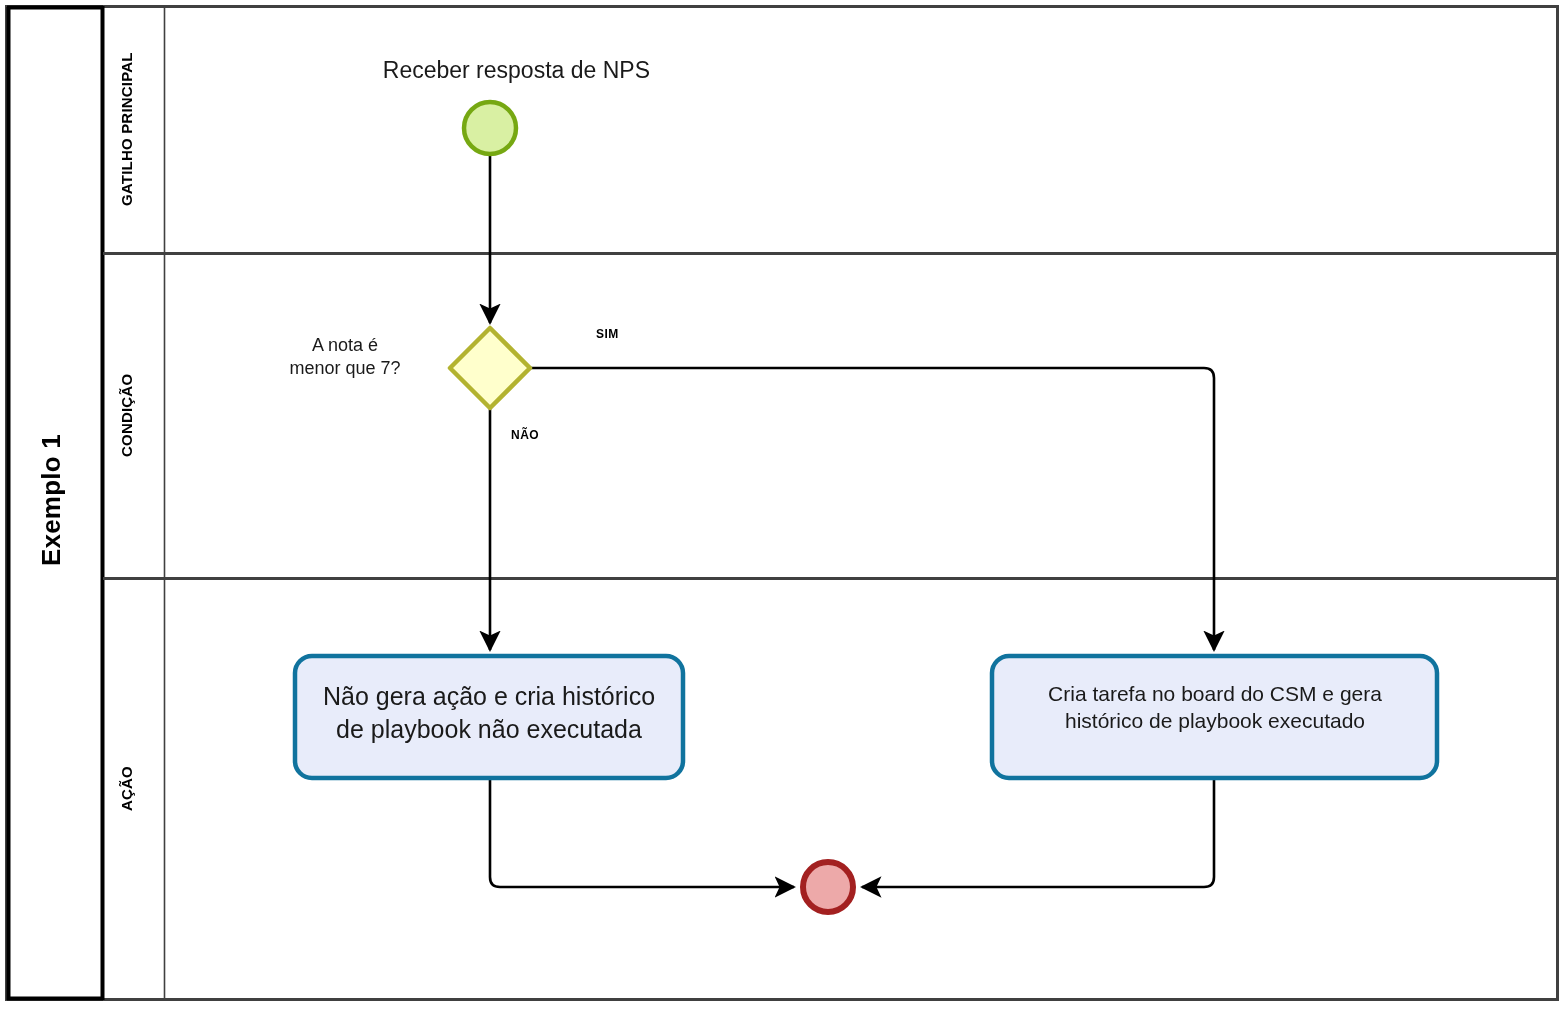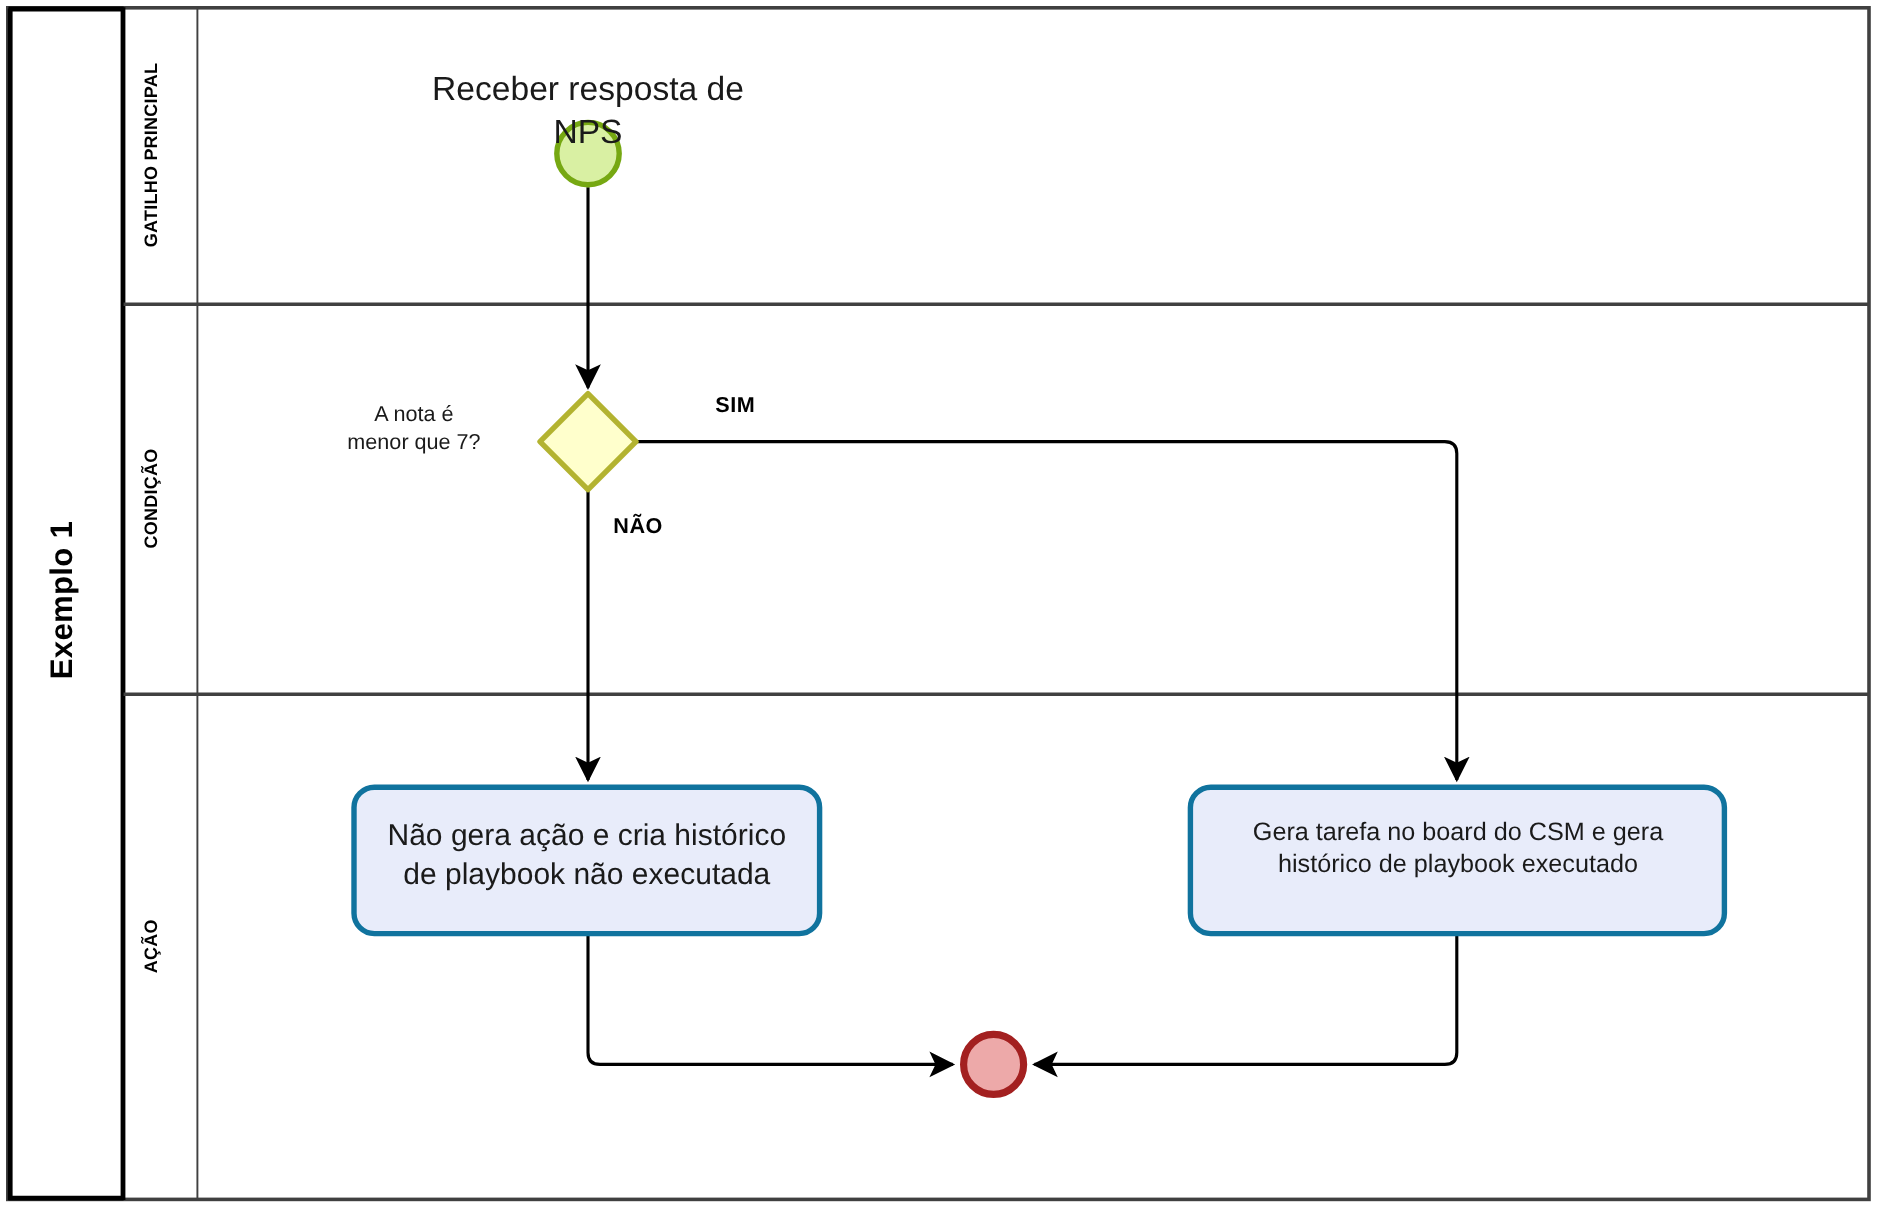--- a/index.html
+++ b/index.html
@@ -60,21 +60,22 @@
     position: absolute;
     color: #1a1a1a;
     text-align: center;
     line-height: 1.3;
     white-space: pre-line;
   }
   #start-event-label {
     left: 330px;
     top: 56px;
     width: 320px;
-    font-size: 28px;
+    font-size: 23px;
+    text-align: right;
   }
   #gateway-label {
     left: 245px;
     top: 334px;
     width: 200px;
     font-size: 18px;
   }
   #task-left-label {
     left: 300px;
     top: 680px;
@@ -89,21 +90,21 @@
   }
   #end-event-label {
     left: 668px;
     top: 921px;
     width: 320px;
     font-size: 23px;
   }
   .flow-label {
     position: absolute;
     font-weight: bold;
-    font-size: 18px;
+    font-size: 12px;
     color: #000000;
     letter-spacing: 0.5px;
   }
   #flow-label-sim { left: 596px; top: 327px; }
   #flow-label-nao { left: 511px; top: 428px; }
 </style>
 </head>
 <body>
 
 <div id="canvas">
@@ -157,21 +158,21 @@
   <div id="lane-label-action" class="lane-title lane-label">AÇÃO</div>
 
   <div id="start-event-label" class="node-text">Receber resposta de NPS</div>
 
   <div id="gateway-label" class="node-text">A nota é
 menor que 7?</div>
 
   <div id="task-left-label" class="node-text">Não gera ação e cria histórico
 de playbook não executada</div>
 
-  <div id="task-right-label" class="node-text">Gera tarefa no board do CSM e gera
+  <div id="task-right-label" class="node-text">Cria tarefa no board do CSM e gera
 histórico de playbook executado</div>
 
 
   <div id="flow-label-sim" class="flow-label">SIM</div>
 
   <div id="flow-label-nao" class="flow-label">NÃO</div>
 
 </div>
 
 </body></html>

